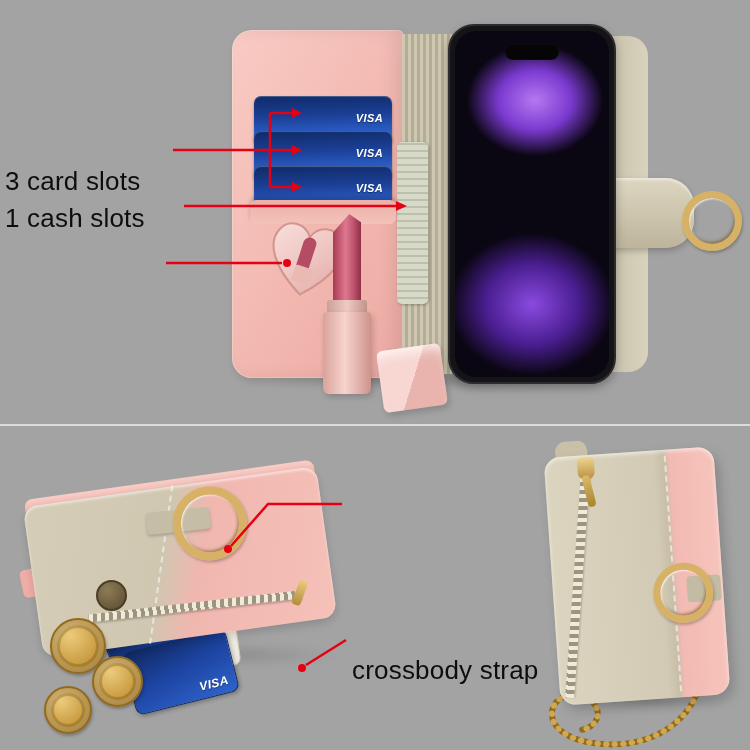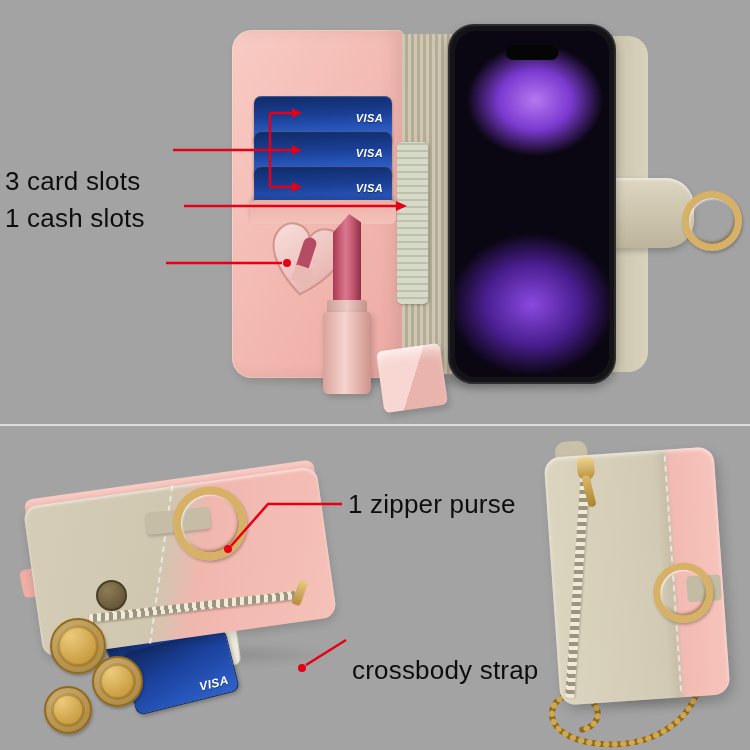--- a/index.html
+++ b/index.html
@@ -287,16 +287,15 @@
       <circle cx="228" cy="549" r="4" fill="#e60014"></circle>
     </g>
     <g>
       <path d="M346 640 L306 665" stroke="#e60014" stroke-width="2.5" fill="none"></path>
       <circle cx="302" cy="668" r="4" fill="#e60014"></circle>
     </g>
   </svg>
 
   <div class="ann-label lbl-cards">3 card slots</div>
   <div class="ann-label lbl-cash">1 cash slots</div>
-  <div class="ann-label lbl-zip">1 zipper purse</div>
   <div class="ann-label lbl-strap2">crossbody strap</div>
 
 </div>
 
 </body></html>

